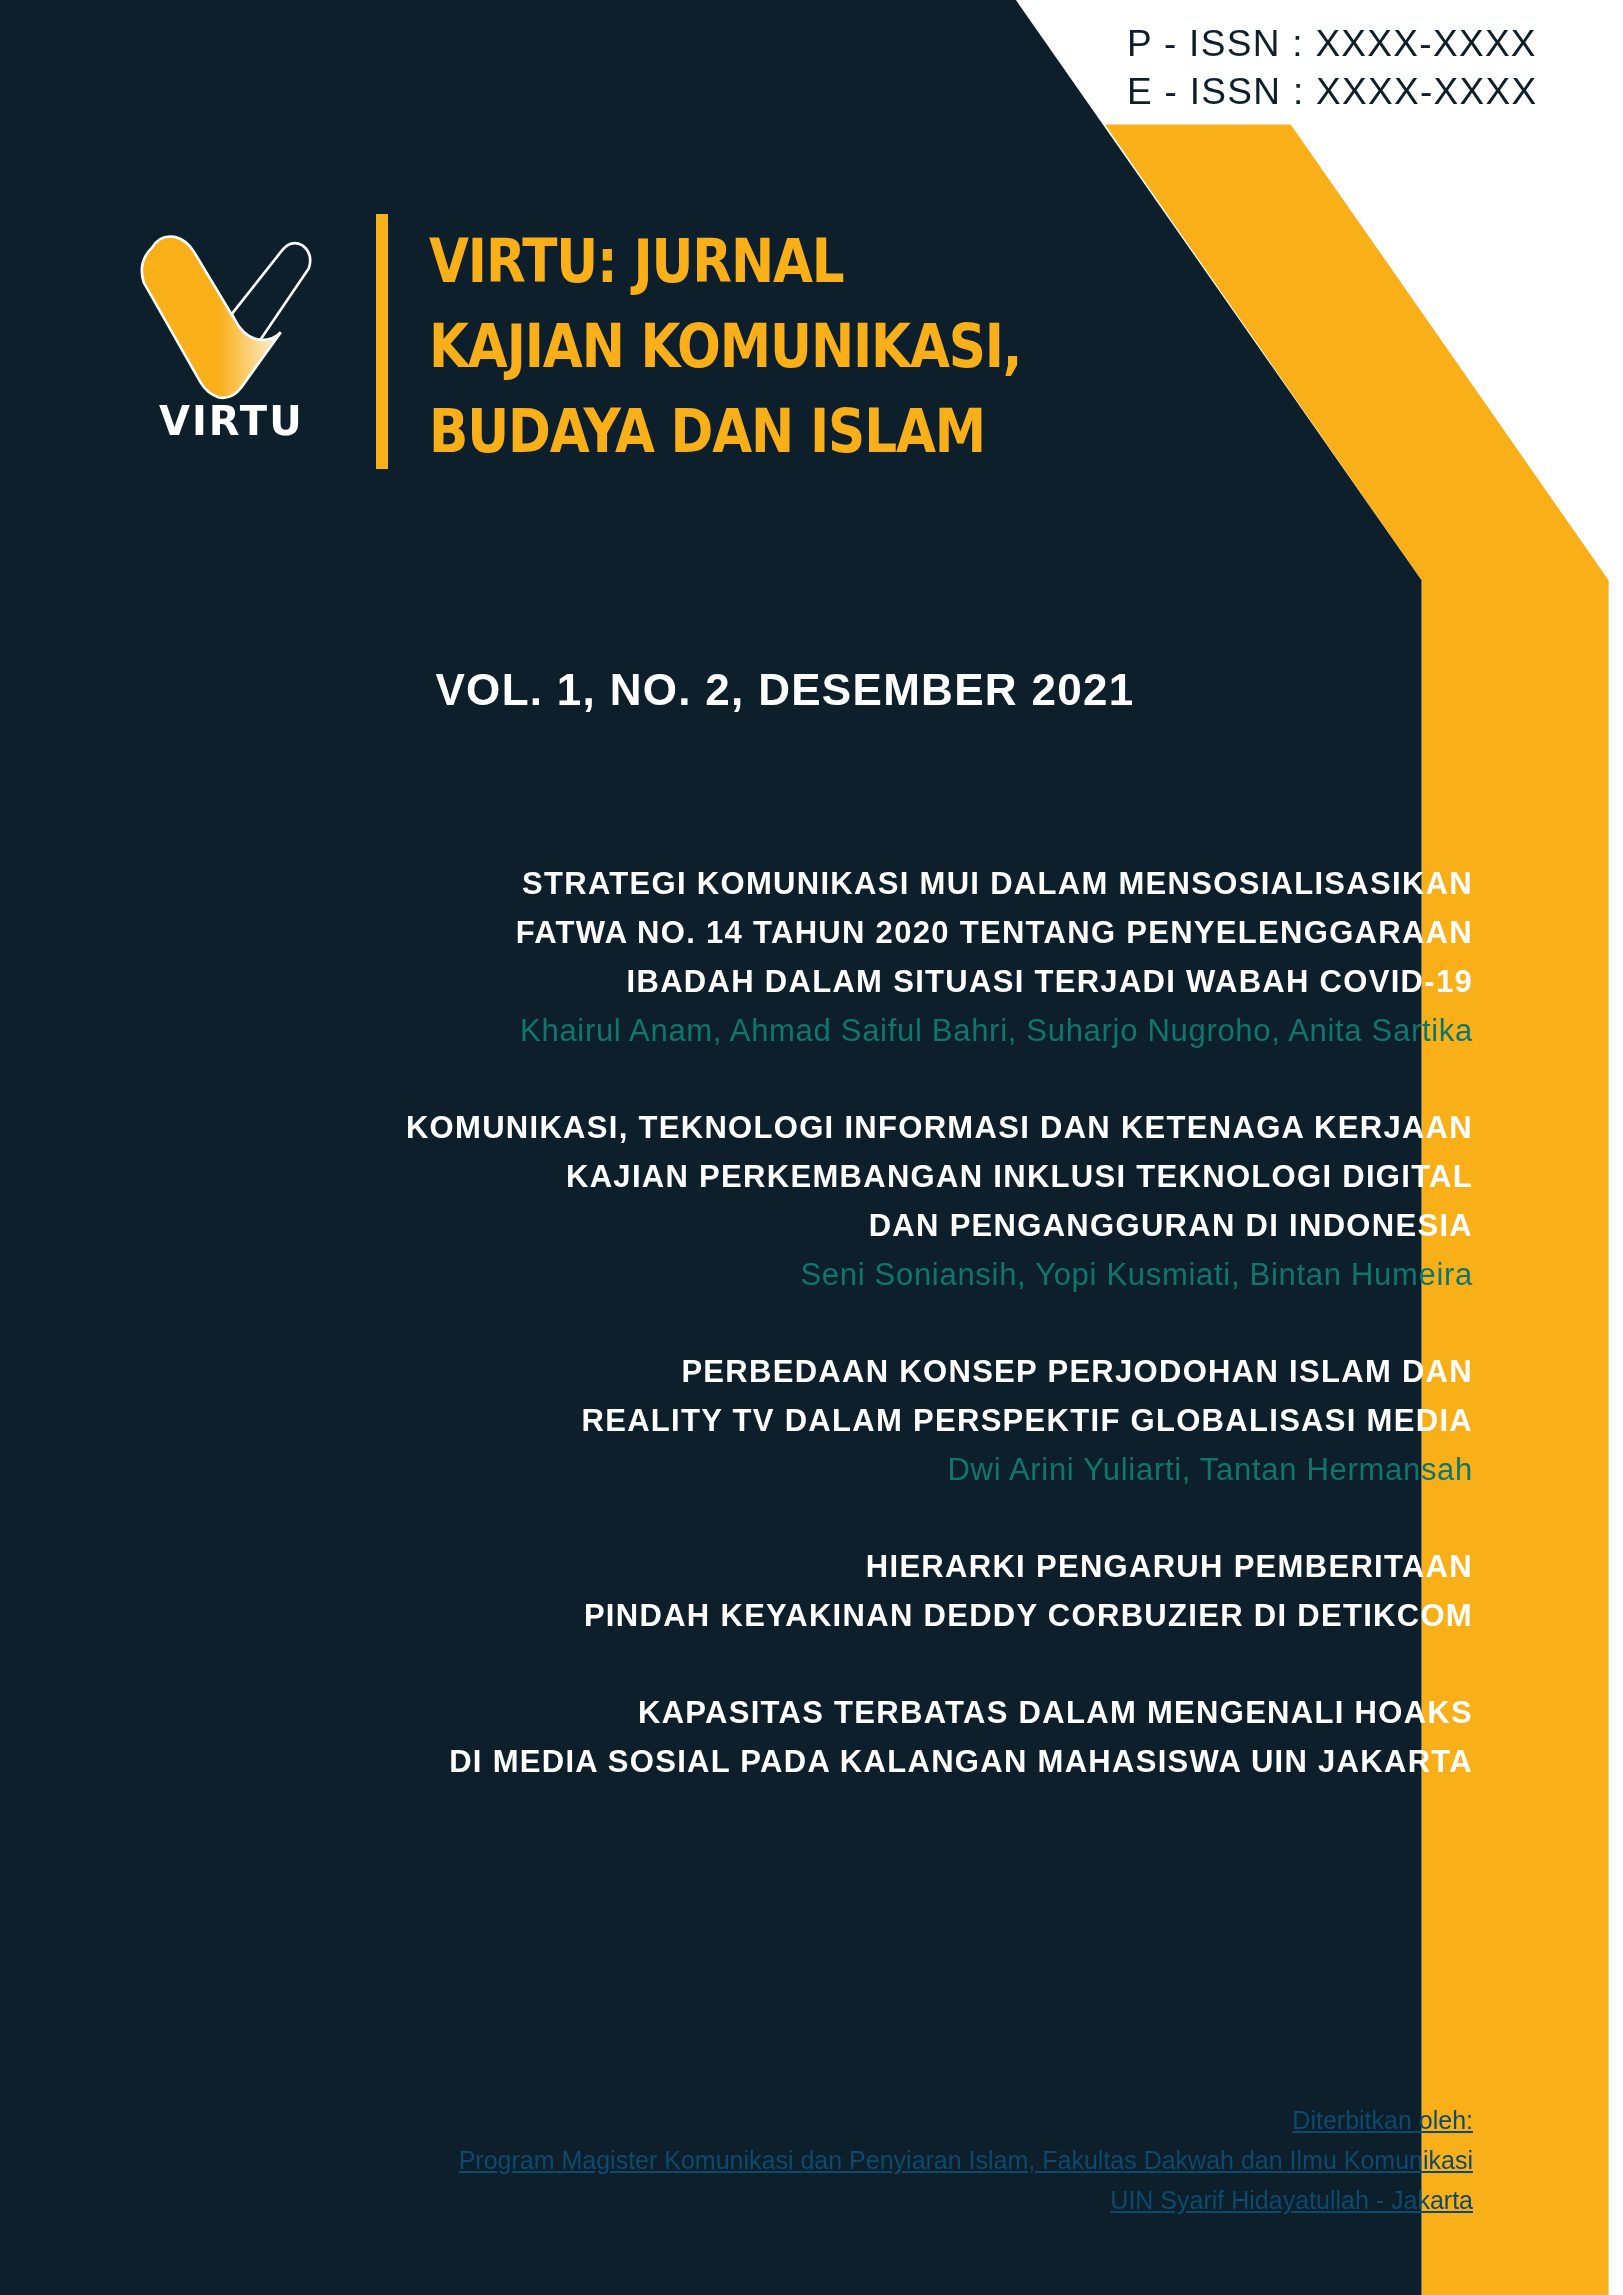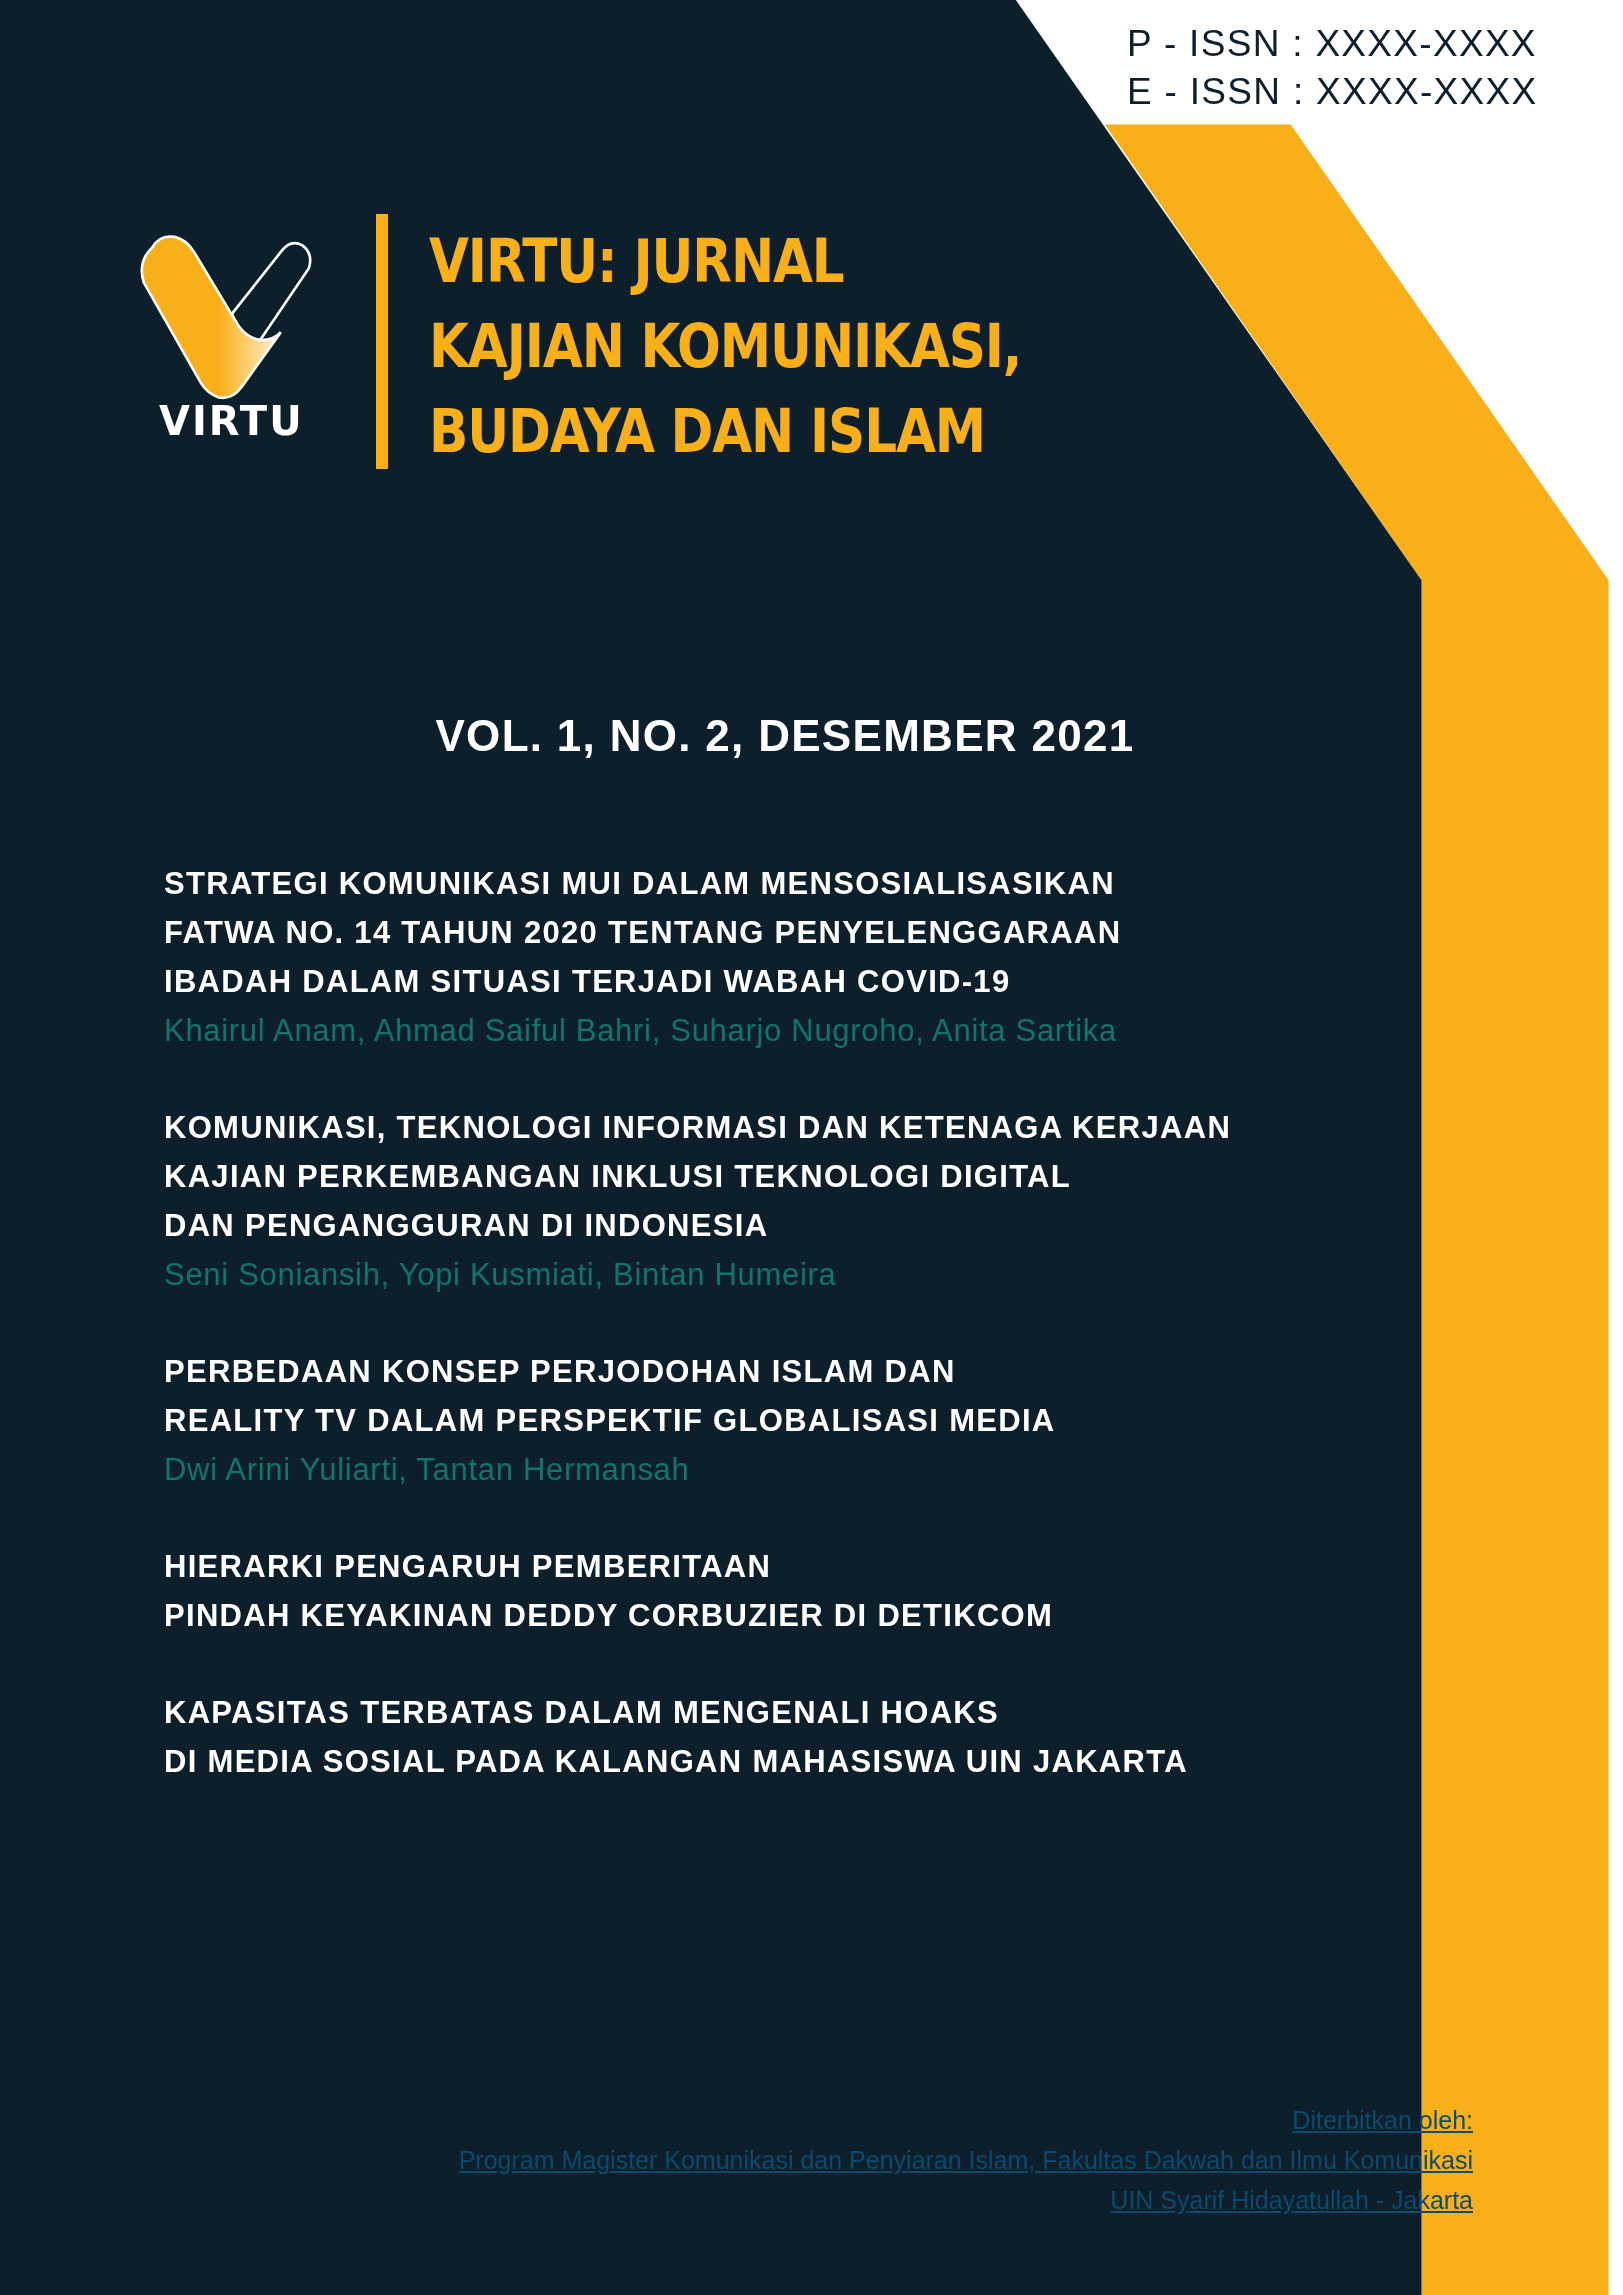--- a/index.html
+++ b/index.html
@@ -4,22 +4,22 @@
 <style>
   html, body { margin:0; padding:0; }
   body { width:1623px; height:2295px; position:relative; overflow:hidden; background:#ffffff; font-family:"Liberation Sans", sans-serif; }
   .bg-svg { position:absolute; left:0; top:0; width:1623px; height:2295px; }
   .issn { position:absolute; left:1127px; top:19.6px; color:#0d1f2b; font-family:Liberation Sans, sans-serif; font-size:37px; line-height:48px; letter-spacing:1.3px; white-space:nowrap; }
   .logo { position:absolute; left:134px; top:222px; width:186px; height:236px; }
   .logo-word { position:absolute; left:159px; top:398px; width:144px; text-align:center; color:#fff; font-family:"DejaVu Sans", sans-serif; font-weight:bold; font-size:40px; letter-spacing:2px; }
   .divider { position:absolute; left:376px; top:214px; width:11.8px; height:255px; background:#f9af18; }
   .title { position:absolute; left:429px; top:219px; color:#f9af18; font-family:"DejaVu Sans", sans-serif; font-weight:bold; font-size:60px; line-height:85px; letter-spacing:-1.3px; transform:scaleX(0.86); transform-origin:left top; white-space:nowrap; }
   .title div { white-space:nowrap; }
-  .volume { position:absolute; left:0; width:1570px; top:711px; text-align:center; color:#fff; font-weight:bold; font-size:44px; letter-spacing:1.3px; white-space:nowrap; }
-  .articles { position:absolute; left:164px; width:1309px; top:859px; text-align:left; }
+  .volume { position:absolute; left:0; width:1570px; top:665px; text-align:center; color:#fff; font-weight:bold; font-size:44px; letter-spacing:1.3px; white-space:nowrap; }
+  .articles { position:absolute; left:164px; width:1309px; top:859px; text-align:right; }
   .article { margin-bottom:48px; }
   .article .t { color:#fff; font-weight:bold; font-size:31px; line-height:49px; letter-spacing:1.3px; white-space:nowrap; }
   .article .a { color:#0f766e; font-size:31px; line-height:49px; letter-spacing:0.7px; white-space:nowrap; }
   .publisher { position:absolute; left:164px; width:1309px; top:2100px; text-align:right; color:#0c4a6e; font-size:25px; line-height:40px; white-space:nowrap;text-decoration:underline; }
 </style>
 </head>
 <body>
 
 <svg class="bg-svg" viewBox="0 0 2481 3508" xmlns="http://www.w3.org/2000/svg">
 

